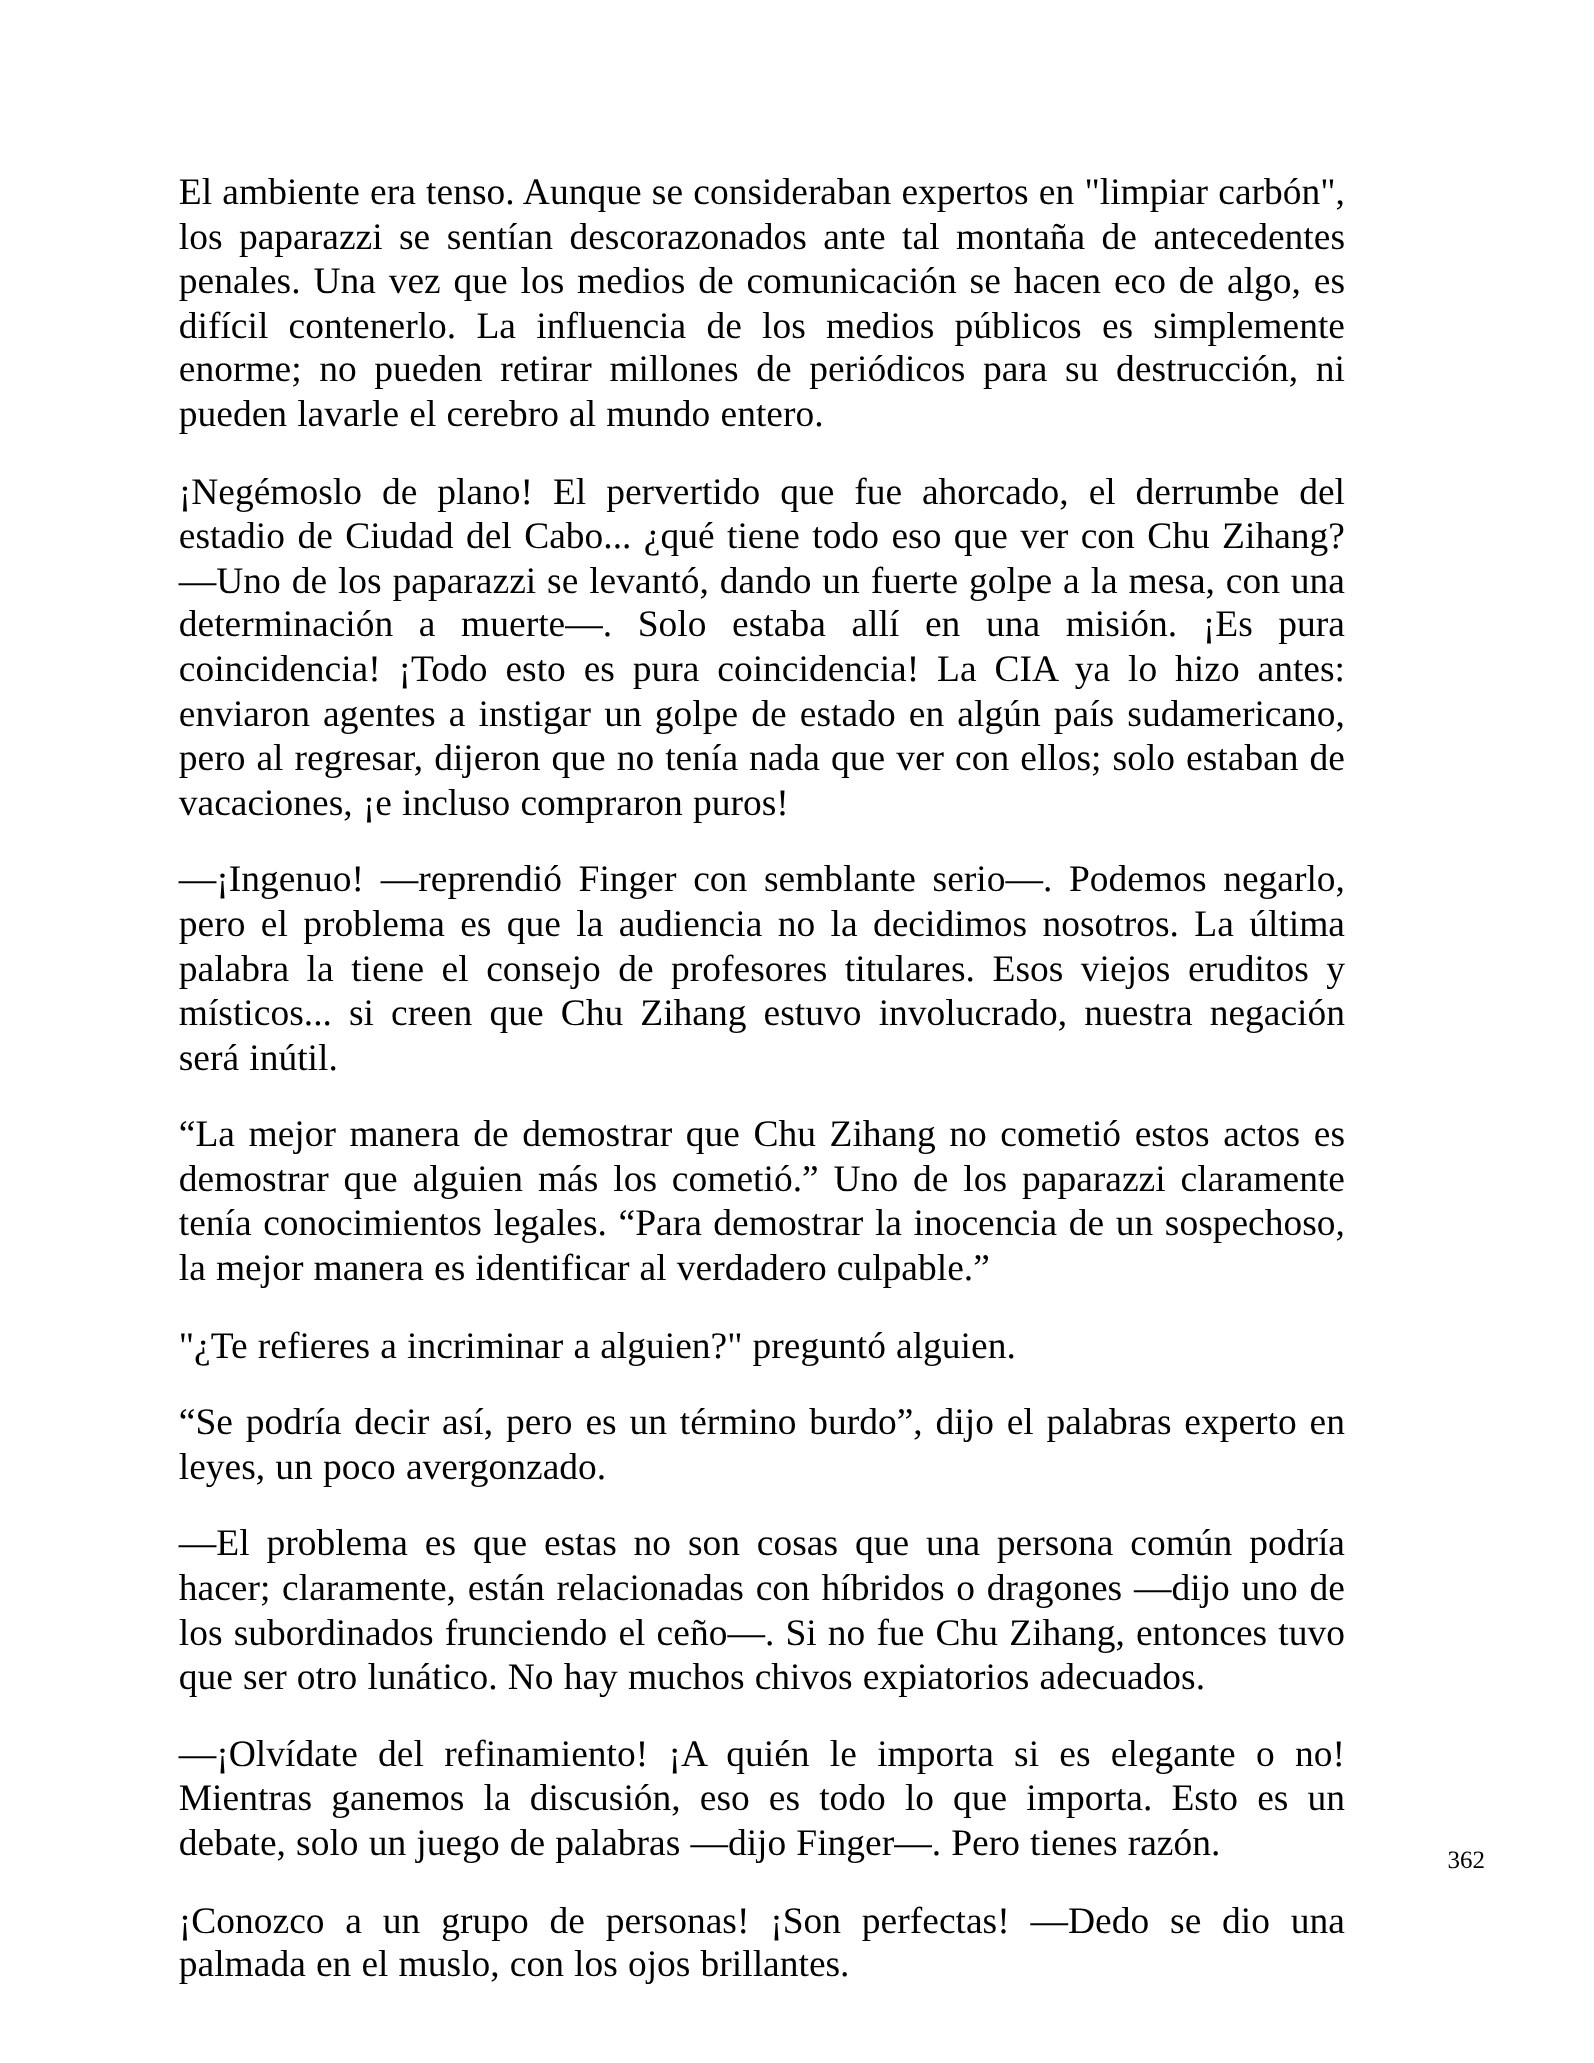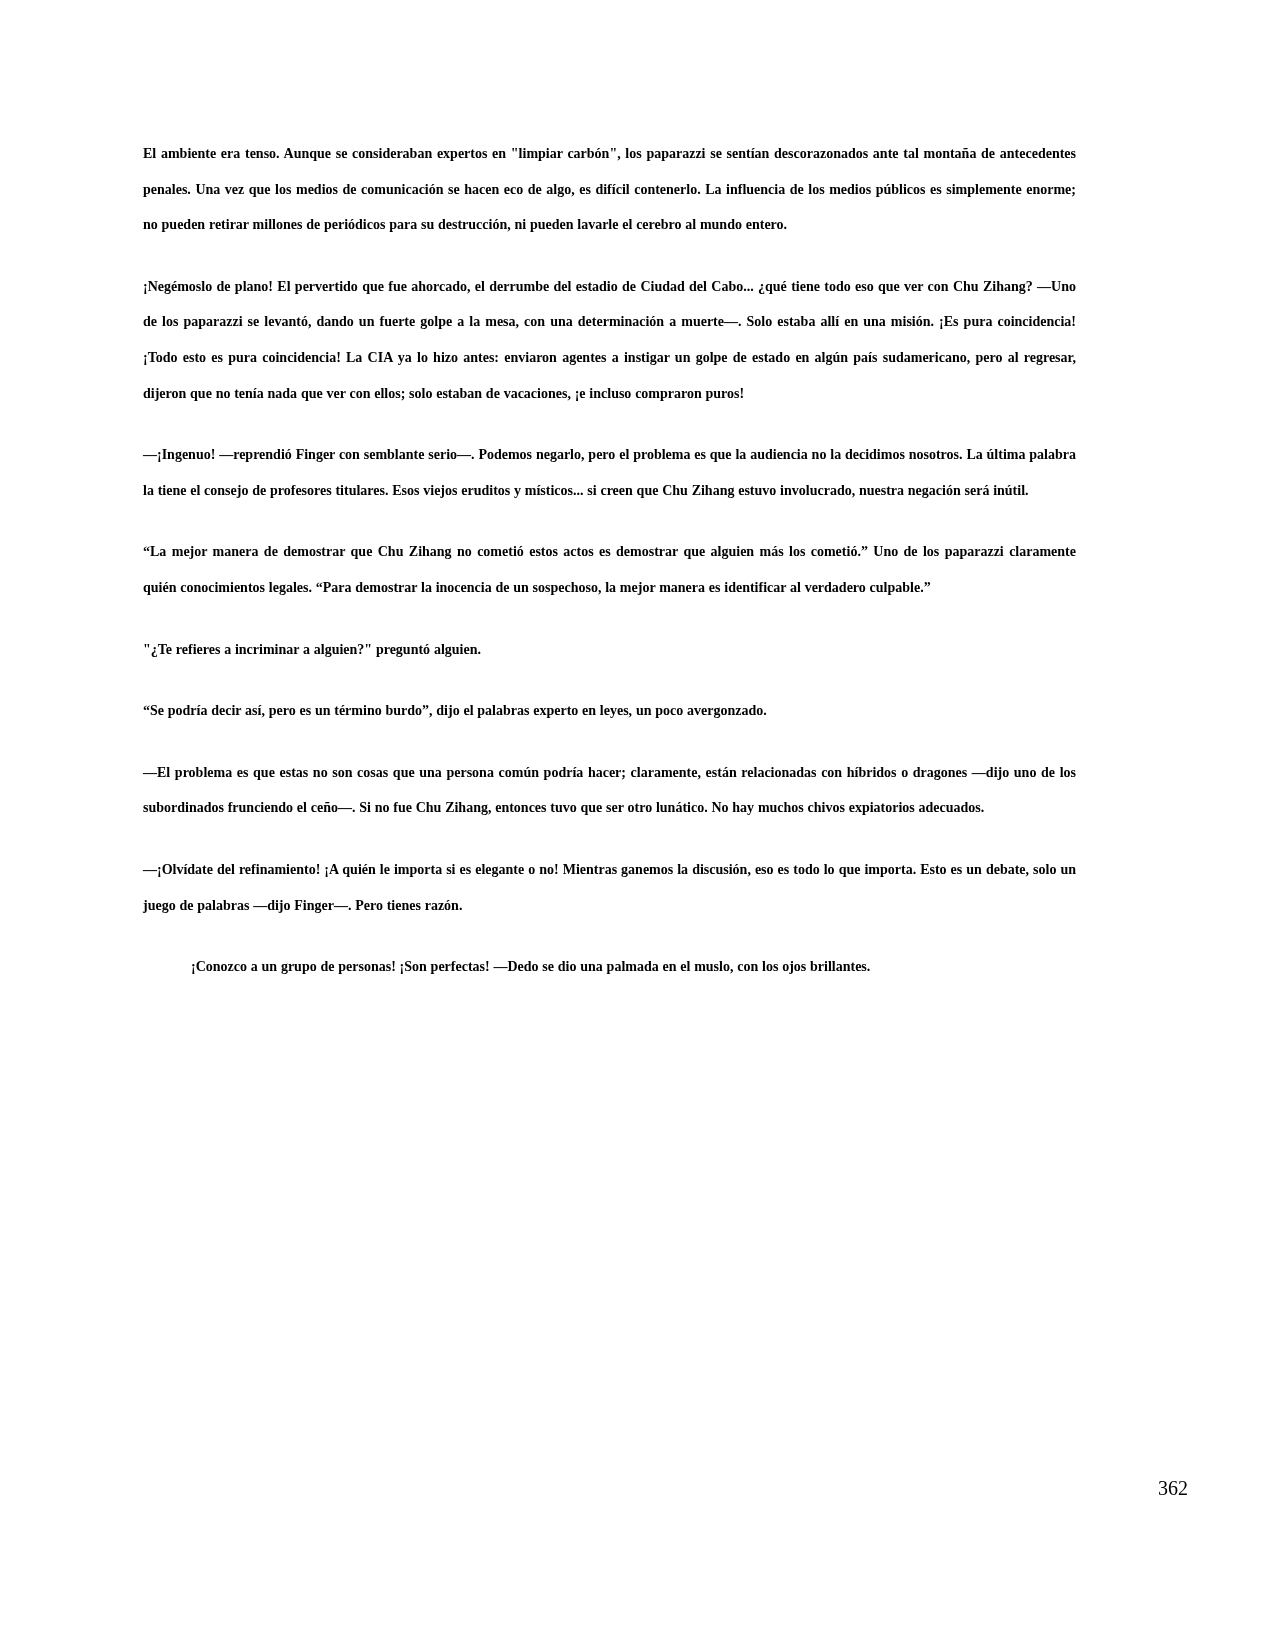--- a/index.html
+++ b/index.html
@@ -17,34 +17,32 @@
     overflow: hidden;
   }
   .content {
     position: absolute;
     left: 143px;
     top: 136px;
     width: 933px;
   }
   p.para {
     font-family: "Liberation Serif", "DejaVu Serif", serif;
-    font-size: 14px;
+    font-size: 30px;
     line-height: 35.6px;
     color: #000000;
     text-align: justify;
     text-justify: inter-word;
     margin: 0 0 26px 0;
     hyphens: none;
     -webkit-hyphens: none;
     word-spacing: 0.02em;
-    font-weight: bold;
   }
   p.para:last-child {
     margin-bottom: 0;
-    margin-left: 48px;
   }
   .folio {
     position: absolute;
     left: 0;
     top: 1462px;
     width: 1188px;
     text-align: right;
     font-family: "Liberation Serif", "DejaVu Serif", serif;
     font-size: 20px;
     color: #000000;
@@ -52,21 +50,21 @@
   }
 </style>
 </head>
 <body>
 
 <div class="page">
   <div class="content">
     <p class="para">El ambiente era tenso. Aunque se consideraban expertos en "limpiar carbón", los paparazzi se sentían descorazonados ante tal montaña de antecedentes penales. Una vez que los medios de comunicación se hacen eco de algo, es difícil contenerlo. La influencia de los medios públicos es simplemente enorme; no pueden retirar millones de periódicos para su destrucción, ni pueden lavarle el cerebro al mundo entero.</p>
     <p class="para">¡Negémoslo de plano! El pervertido que fue ahorcado, el derrumbe del estadio de Ciudad del Cabo... ¿qué tiene todo eso que ver con Chu Zihang? —Uno de los paparazzi se levantó, dando un fuerte golpe a la mesa, con una determinación a muerte—. Solo estaba allí en una misión. ¡Es pura coincidencia! ¡Todo esto es pura coincidencia! La CIA ya lo hizo antes: enviaron agentes a instigar un golpe de estado en algún país sudamericano, pero al regresar, dijeron que no tenía nada que ver con ellos; solo estaban de vacaciones, ¡e incluso compraron puros!</p>
     <p class="para">—¡Ingenuo! —reprendió Finger con semblante serio—. Podemos negarlo, pero el problema es que la audiencia no la decidimos nosotros. La última palabra la tiene el consejo de profesores titulares. Esos viejos eruditos y místicos... si creen que Chu Zihang estuvo involucrado, nuestra negación será inútil.</p>
-    <p class="para">“La mejor manera de demostrar que Chu Zihang no cometió estos actos es demostrar que alguien más los cometió.” Uno de los paparazzi claramente quién conocimientos legales. “Para demostrar la inocencia de un sospechoso, la mejor manera es identificar al verdadero culpable.”</p>
+    <p class="para">“La mejor manera de demostrar que Chu Zihang no cometió estos actos es demostrar que alguien más los cometió.” Uno de los paparazzi claramente tenía conocimientos legales. “Para demostrar la inocencia de un sospechoso, la mejor manera es identificar al verdadero culpable.”</p>
     <p class="para">"¿Te refieres a incriminar a alguien?" preguntó alguien.</p>
     <p class="para">“Se podría decir así, pero es un término burdo”, dijo el palabras experto en leyes, un poco avergonzado.</p>
     <p class="para">—El problema es que estas no son cosas que una persona común podría hacer; claramente, están relacionadas con híbridos o dragones —dijo uno de los subordinados frunciendo el ceño—. Si no fue Chu Zihang, entonces tuvo que ser otro lunático. No hay muchos chivos expiatorios adecuados.</p>
     <p class="para">—¡Olvídate del refinamiento! ¡A quién le importa si es elegante o no! Mientras ganemos la discusión, eso es todo lo que importa. Esto es un debate, solo un juego de palabras —dijo Finger—. Pero tienes razón.</p>
     <p class="para">¡Conozco a un grupo de personas! ¡Son perfectas! —Dedo se dio una palmada en el muslo, con los ojos brillantes.</p>
   </div>
   <div class="folio">362</div>
 </div>
 
 </body></html>

